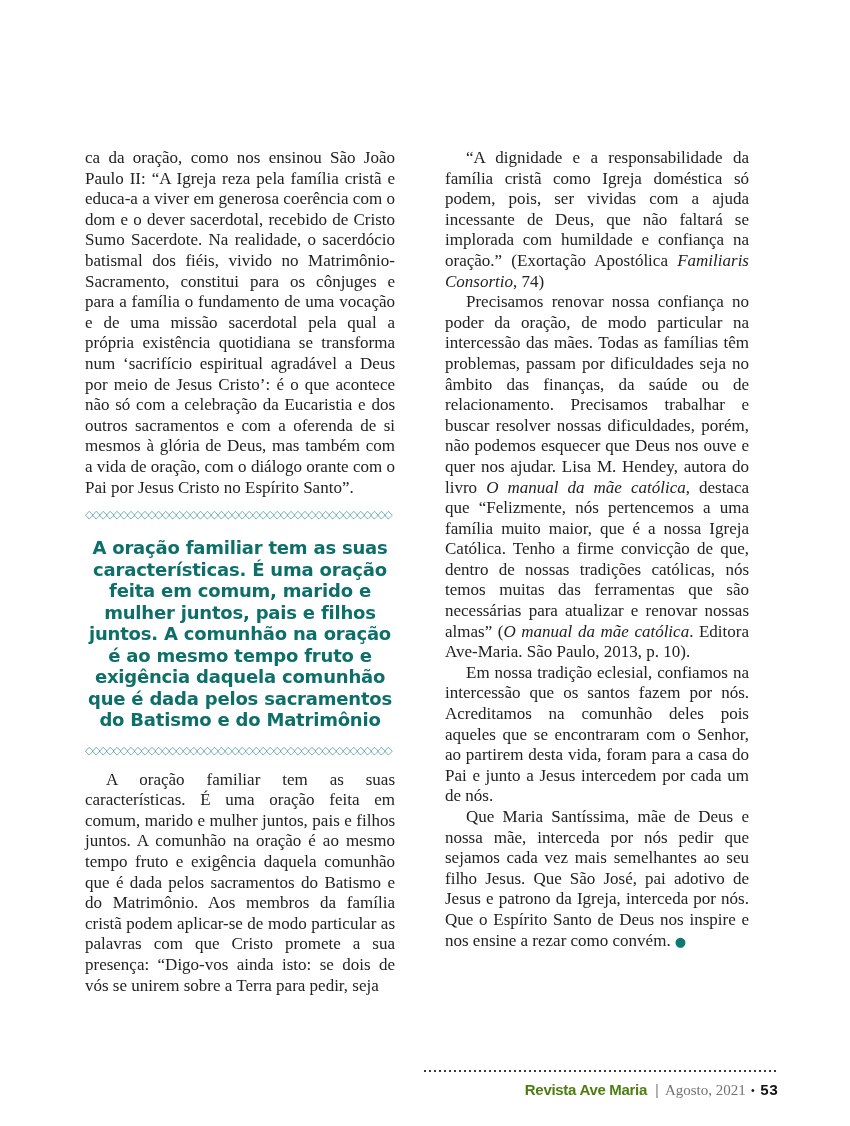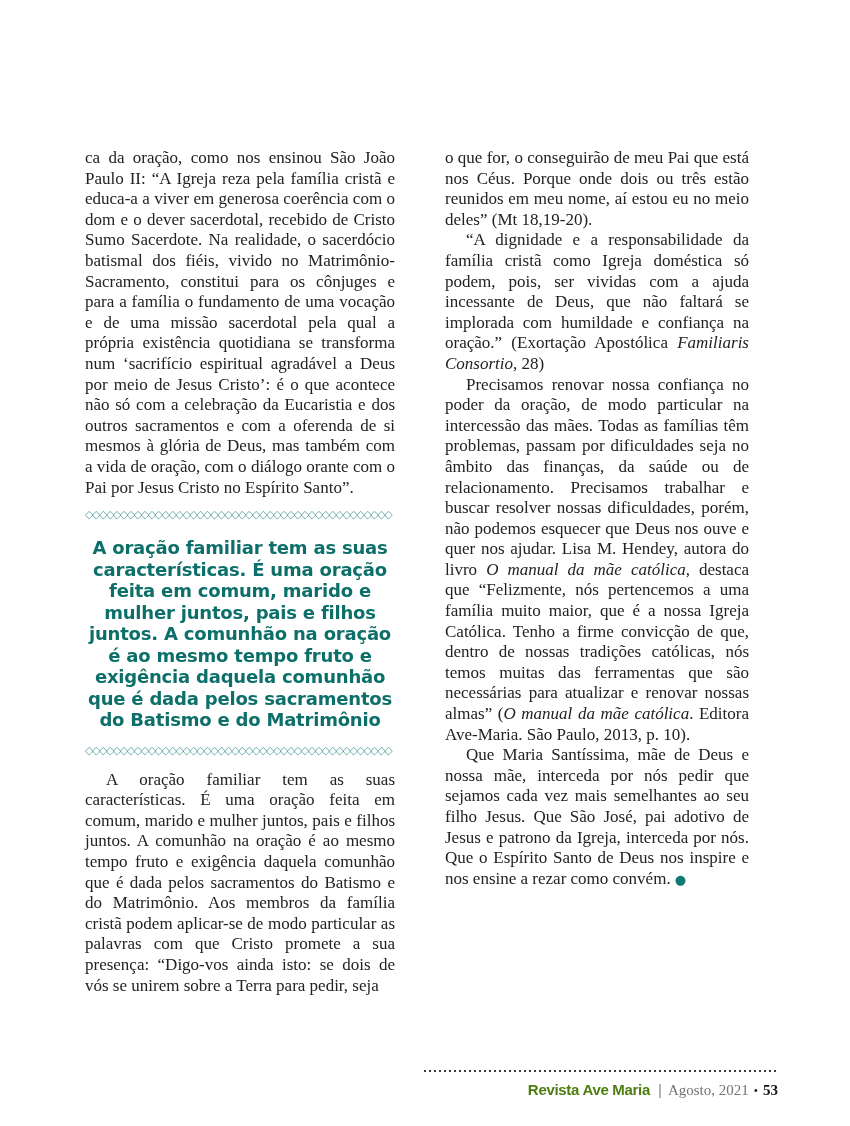--- a/index.html
+++ b/index.html
@@ -88,44 +88,44 @@
   .f-issue{
     font-family:"Liberation Serif", serif;
     color:#737373;
   }
   .f-dot{
     color:#111111;
     margin:0 5px;
     font-size:12px;
   }
   .f-page{
-    font-family:Liberation Serif, serif;
+    font-family:Liberation Mono, monospace;
     font-weight:bold;
     color:#111111;
   }
 </style>
 </head>
 <body>
 
 <div class="page">
 
   <div class="columns">
 
     <div class="col left">
       <p class="body-text">ca da oração, como nos ensinou São João Paulo II: “A Igreja reza pela família cristã e educa-a a viver em generosa coerência com o dom e o dever sacerdotal, recebido de Cristo Sumo Sacerdote. Na realidade, o sacerdócio batismal dos fiéis, vivido no Matrimônio-Sacramento, constitui para os cônjuges e para a família o fundamento de uma vocação e de uma missão sacerdotal pela qual a própria existência quotidiana se transforma num ‘sacrifício espiritual agradável a Deus por meio de Jesus Cristo’: é o que acontece não só com a celebração da Eucaristia e dos outros sacramentos e com a oferenda de si mesmos à glória de Deus, mas também com a vida de oração, com o diálogo orante com o Pai por Jesus Cristo no Espírito Santo”.</p>
       <div class="sep top">◇◇◇◇◇◇◇◇◇◇◇◇◇◇◇◇◇◇◇◇◇◇◇◇◇◇◇◇◇◇◇◇◇◇◇◇◇◇◇◇◇◇◇◇</div>
       <div class="pull-quote">A oração familiar tem as suas características. É uma oração feita em comum, marido e mulher juntos, pais e filhos juntos. A comunhão na oração é ao mesmo tempo fruto e exigência daquela comunhão que é dada pelos sacramentos do Batismo e do Matrimônio</div>
       <div class="sep bottom">◇◇◇◇◇◇◇◇◇◇◇◇◇◇◇◇◇◇◇◇◇◇◇◇◇◇◇◇◇◇◇◇◇◇◇◇◇◇◇◇◇◇◇◇</div>
       <p class="body-text indent">A oração familiar tem as suas características. É uma oração feita em comum, marido e mulher juntos, pais e filhos juntos. A comunhão na oração é ao mesmo tempo fruto e exigência daquela comunhão que é dada pelos sacramentos do Batismo e do Matrimônio. Aos membros da família cristã podem aplicar-se de modo particular as palavras com que Cristo promete a sua presença: “Digo-vos ainda isto: se dois de vós se unirem sobre a Terra para pedir, seja</p>
     </div>
 
     <div class="col right">
-      <p class="body-text">o que for, o conseguirão de meu Pai que está nos Céus. Porque onde dois ou três estão reunidos em meu nome, aí estou eu no meio deles” (Mt 18,19-20).</p>
-      <p class="body-text indent"><span>“A dignidade e a responsabilidade da família cristã como Igreja doméstica só podem, pois, ser vividas com a ajuda incessante de Deus, que não faltará se implorada com humildade e confiança na oração.” (Exortação Apostólica </span><i>Familiaris Consortio</i><span>, 28)</span></p>
+      <p class="body-text indent"><span>“A dignidade e a responsabilidade da família cristã como Igreja doméstica só podem, pois, ser vividas com a ajuda incessante de Deus, que não faltará se implorada com humildade e confiança na oração.” (Exortação Apostólica </span><i>Familiaris Consortio</i><span>, 74)</span></p>
       <p class="body-text indent"><span>Precisamos renovar nossa confiança no poder da oração, de modo particular na intercessão das mães. Todas as famílias têm problemas, passam por dificuldades seja no âmbito das finanças, da saúde ou de relacionamento. Precisamos trabalhar e buscar resolver nossas dificuldades, porém, não podemos esquecer que Deus nos ouve e quer nos ajudar. Lisa M. Hendey, autora do livro </span><i>O manual da mãe católica</i><span>, destaca que “Felizmente, nós pertencemos a uma família muito maior, que é a nossa Igreja Católica. Tenho a firme convicção de que, dentro de nossas tradições católicas, nós temos muitas das ferramentas que são necessárias para atualizar e renovar nossas almas” (</span><i>O manual da mãe católica</i><span>. Editora Ave-Maria. São Paulo, 2013, p. 10).</span></p>
+      <p class="body-text indent">Em nossa tradição eclesial, confiamos na intercessão que os santos fazem por nós. Acreditamos na comunhão deles pois aqueles que se encontraram com o Senhor, ao partirem desta vida, foram para a casa do Pai e junto a Jesus intercedem por cada um de nós.</p>
       <p class="body-text indent"><span>Que Maria Santíssima, mãe de Deus e nossa mãe, interceda por nós pedir que sejamos cada vez mais semelhantes ao seu filho Jesus. Que São José, pai adotivo de Jesus e patrono da Igreja, interceda por nós. Que o Espírito Santo de Deus nos inspire e nos ensine a rezar como convém.</span><span class="end-dot">●</span></p>
     </div>
 
   </div>
 
   <div class="footer">
     <div class="footer-rule"></div>
     <div class="footer-text">
       <span class="f-mag">Revista Ave Maria</span><span class="f-div">|</span><span class="f-issue">Agosto, 2021</span><span class="f-dot">•</span><span class="f-page">53</span>
     </div>

